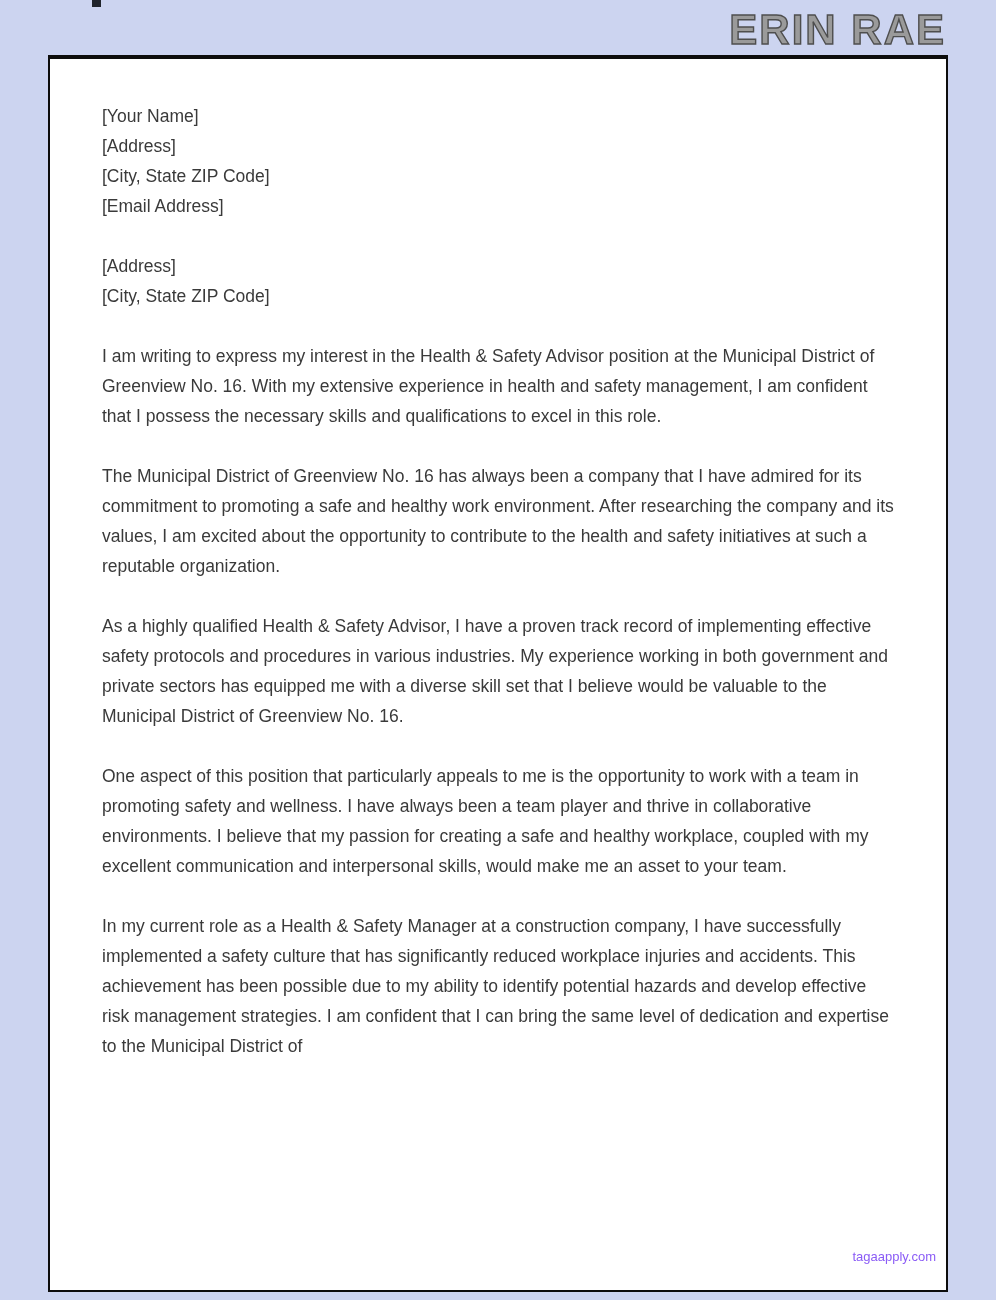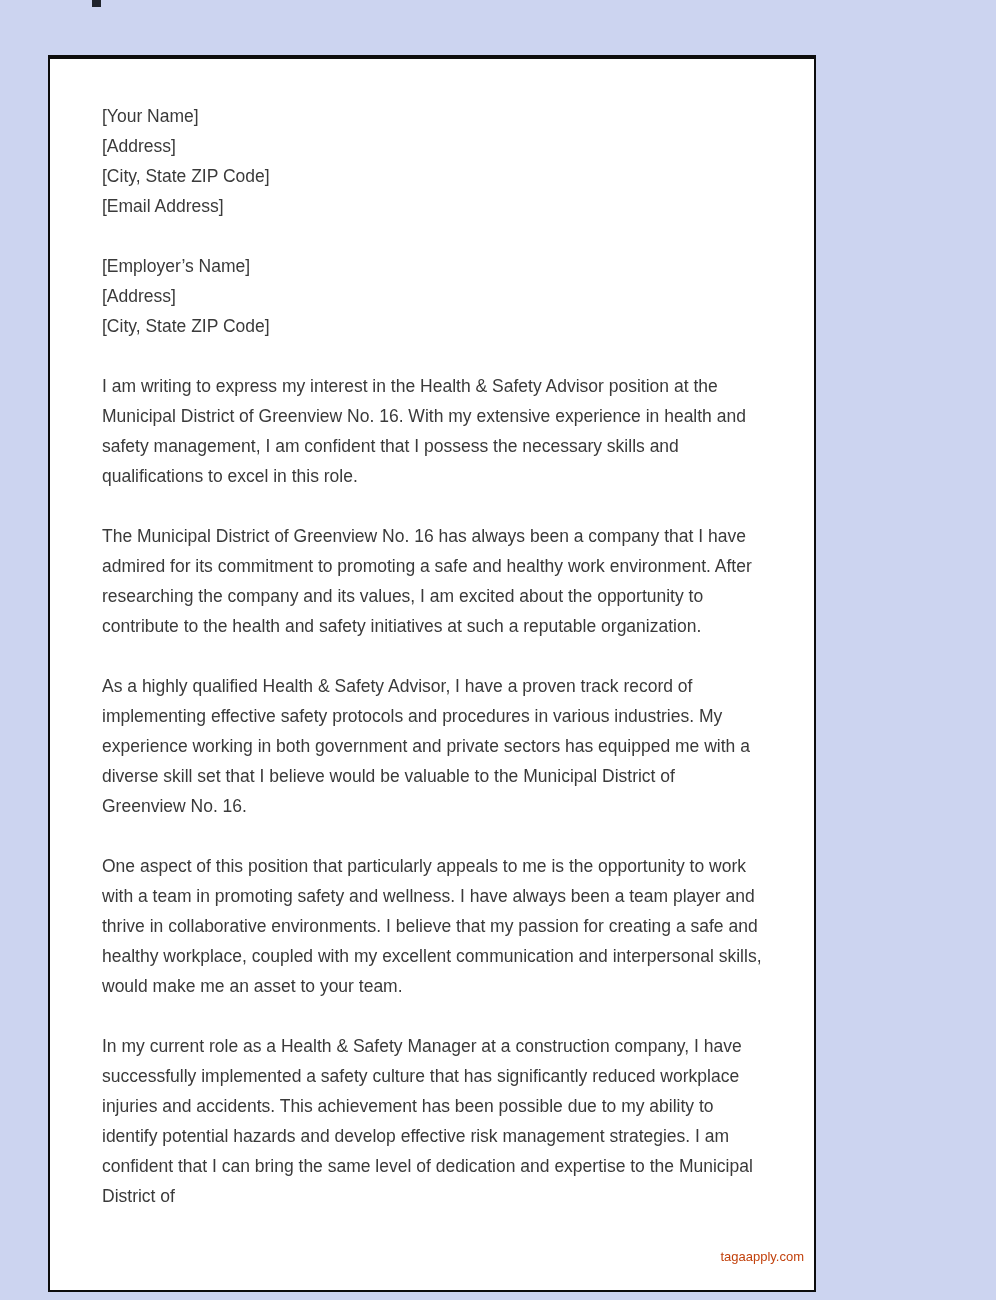--- a/index.html
+++ b/index.html
@@ -35,21 +35,21 @@
     font-weight: 600;
     letter-spacing: 2px;
     color: #9a9a9a;
     -webkit-text-stroke: 1.4px #4e4e4e;
     font-family: "Liberation Sans", sans-serif;
   }
   .page {
     position: absolute;
     left: 48px;
     top: 55px;
-    width: 768px;
+    width: 900px;
     height: 1237px;
     box-sizing: border-box;
     background: #ffffff;
     border: 2px solid #0d0d0d;
     border-top-width: 4px;
     overflow: hidden;
   }
   .content {
     padding: 42px 52px 0 52px;
     color: #3a3a3a;
@@ -60,44 +60,44 @@
     margin: 0 0 30px 0;
   }
   .line {
     display: block;
   }
   .watermark {
     position: absolute;
     right: 10px;
     bottom: 26px;
     font-size: 13px;
-    color: #c2410c;
+    color: #8b5cf6;
     background: transparent;
   }
 </style>
 </head>
 <body>
 
 <div class="canvas">
 
   <div class="top-notch"></div>
 
+  <div class="header-name">ERIN RAE</div>
 
   <div class="page">
     <div class="content">
 
       <p class="block">
         <span class="line">[Your Name]</span>
         <span class="line">[Address]</span>
         <span class="line">[City, State ZIP Code]</span>
         <span class="line">[Email Address]</span>
       </p>
 
       <p class="block">
-        <span class="line">[Employer’s Name]</span>
         <span class="line">[Address]</span>
         <span class="line">[City, State ZIP Code]</span>
       </p>
 
 
       <p class="block">I am writing to express my interest in the Health &amp; Safety Advisor position at the Municipal District of Greenview No. 16. With my extensive experience in health and safety management, I am confident that I possess the necessary skills and qualifications to excel in this role.</p>
 
       <p class="block">The Municipal District of Greenview No. 16 has always been a company that I have admired for its commitment to promoting a safe and healthy work environment. After researching the company and its values, I am excited about the opportunity to contribute to the health and safety initiatives at such a reputable organization.</p>
 
       <p class="block">As a highly qualified Health &amp; Safety Advisor, I have a proven track record of implementing effective safety protocols and procedures in various industries. My experience working in both government and private sectors has equipped me with a diverse skill set that I believe would be valuable to the Municipal District of Greenview No. 16.</p>

